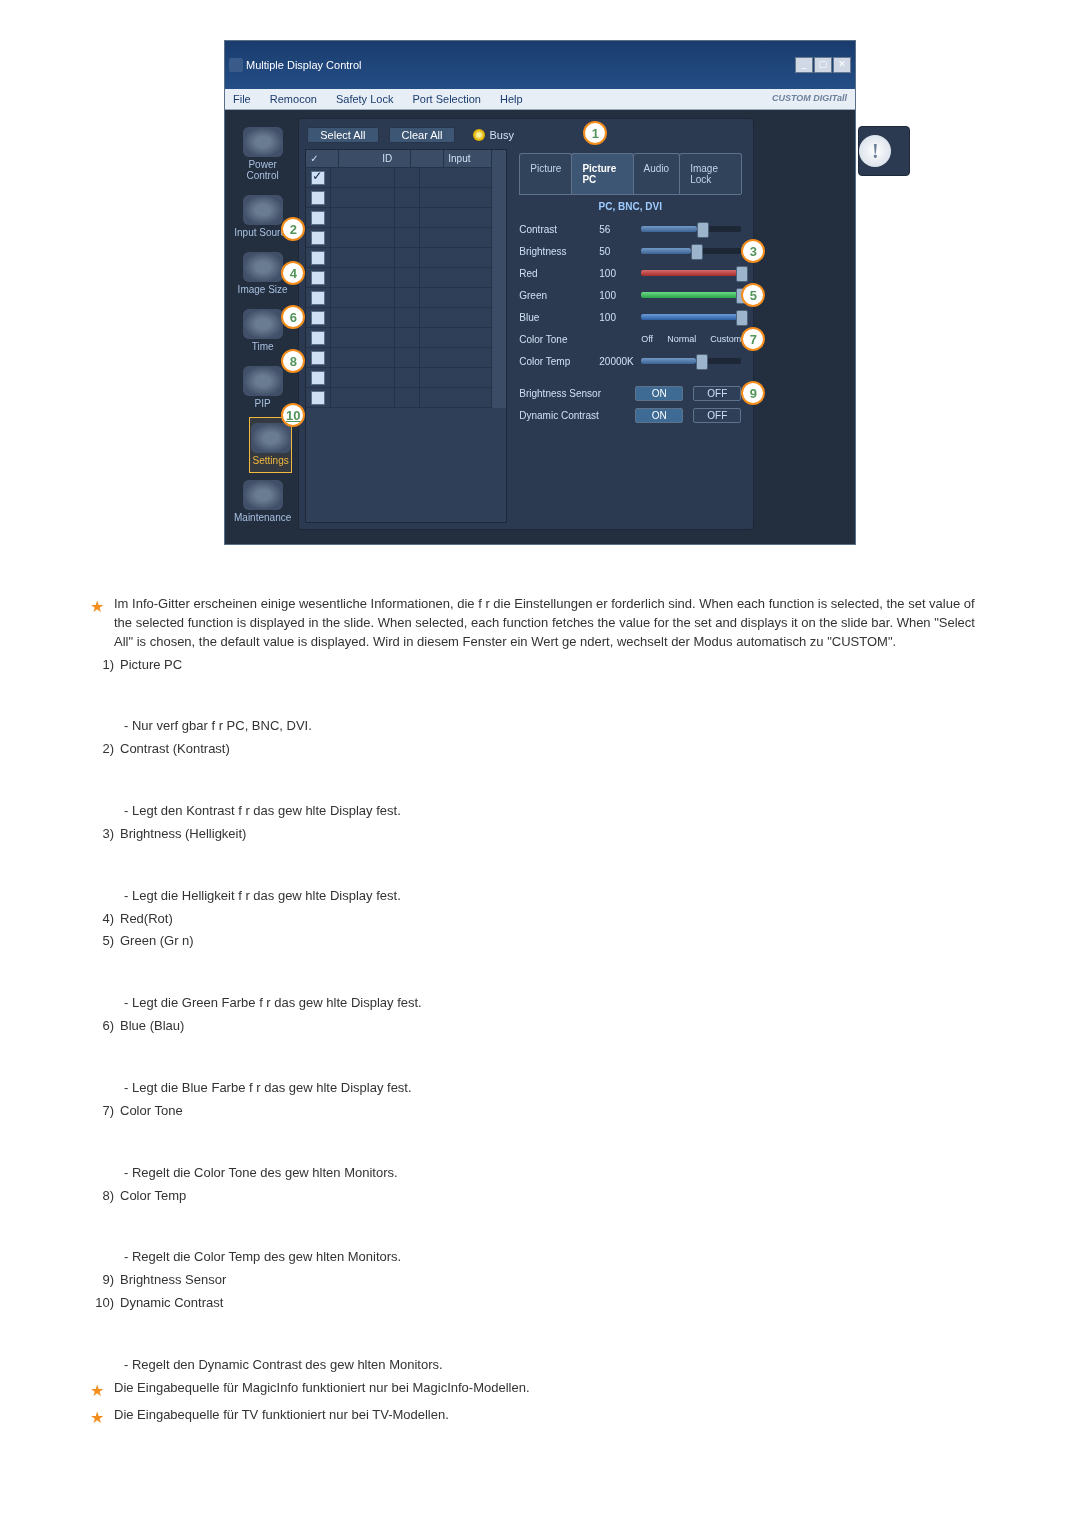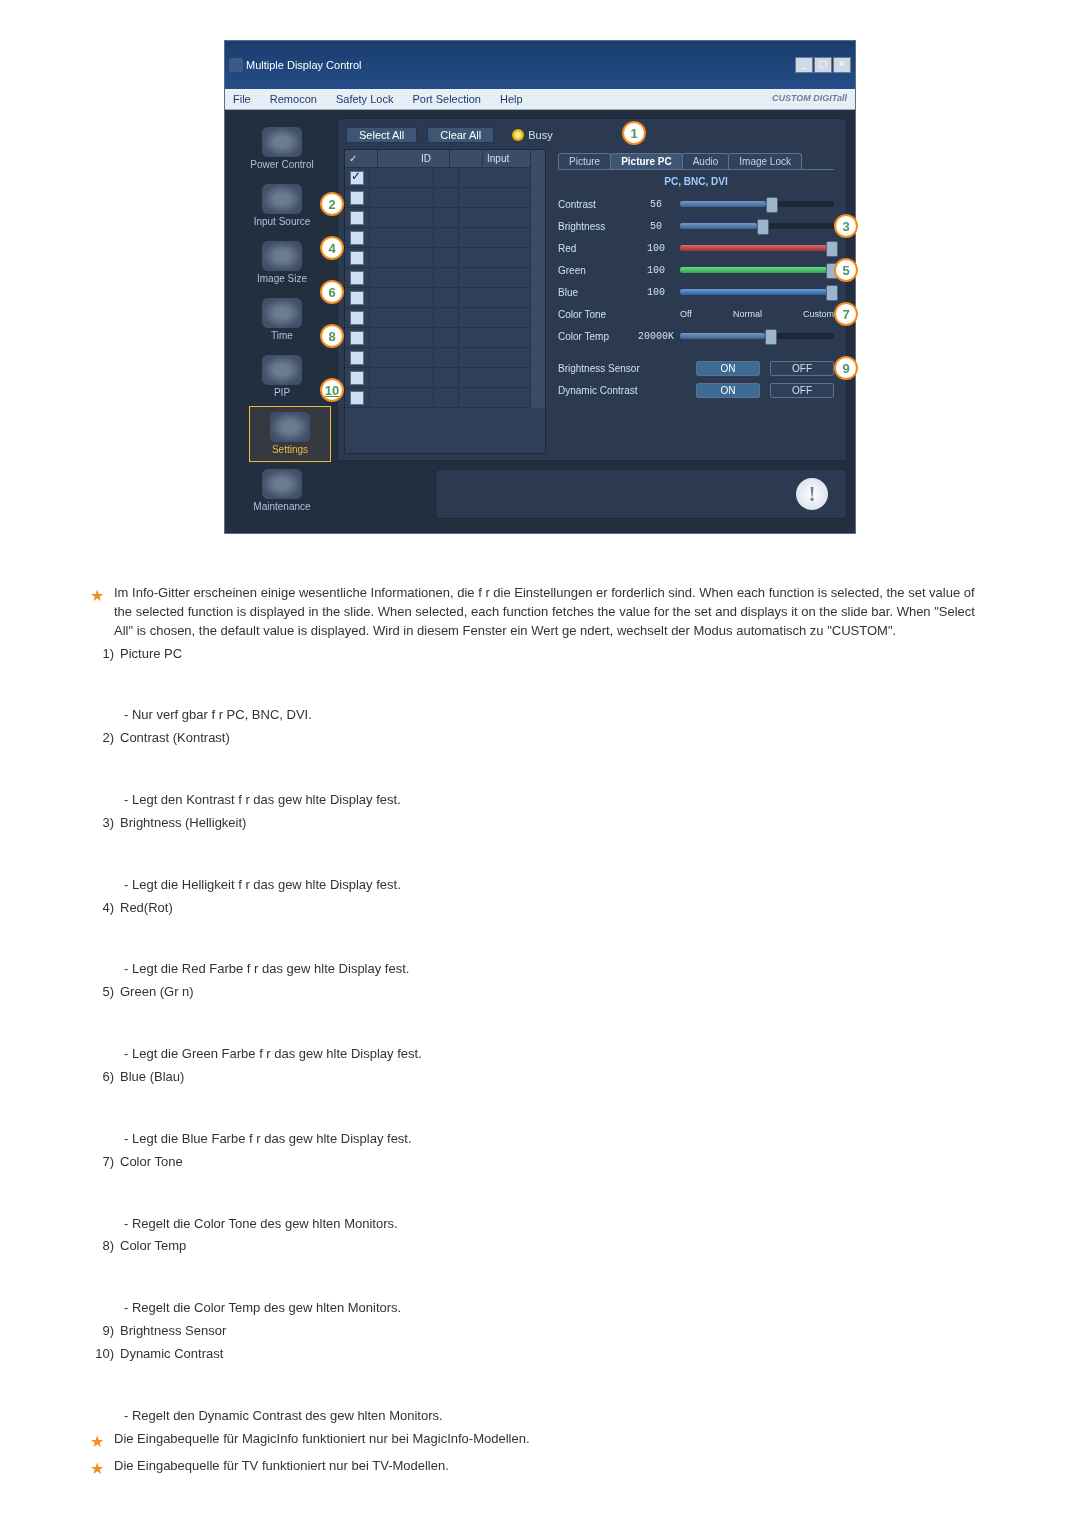--- a/index.html
+++ b/index.html
@@ -30,35 +30,35 @@
 .grow > div { border-right:1px solid #253349; display:flex; align-items:center; justify-content:center;}
 .gcell-cb { width:24px; }
 .gcell-id { width:24px;margin-left:39px; }
 .gcell-ic { width:24px; }
 .gcell-in { flex:1; }
 .gscroll { width:14px; background:#3b4d66;}
 .cb { width:12px; height:12px; background:#cfe0f4; border:1px solid #5e728b; position:relative;}
 .cb.checked:after { content:"✓"; position:absolute; top:-3px; left:0; font-size:12px; color:#0a2340;}
 .ctrlpanel { flex:1; padding:4px 6px 6px 6px; color:#cfe0f4; font-size:10px; position:relative;}
 .tabs { display:flex; border-bottom:1px solid #5e728b; font-size:10px; color:#c0d4eb;}
-.tab { padding:2px 10px; background:#31425b; border:1px solid #5e728b; border-bottom:none; border-radius:3px 3px 0 0; margin-right:-1px; }
+.tab { padding:9px 10px; background:#31425b; border:1px solid #5e728b; border-bottom:none; border-radius:3px 3px 0 0; margin-right:-1px; }
 .tab.active { background:#3d5674; color:#fff; font-weight:bold;}
 .srclabel { text-align:center; color:#9fccff; font-weight:bold; padding:6px 0;}
 .prow { display:flex; align-items:center; height:22px; gap:6px;}
 .plabel { width:74px; }
-.pval { width:36px; text-align:center;font-family:Liberation Mono, monospace;}
+.pval { width:36px; text-align:left;}
 .slider { flex:1; height:6px; background:#1d2736; position:relative; border-radius:2px;}
 .slider .fill { height:100%; background:linear-gradient(#7199c6,#3e6393); border-radius:2px;}
 .slider.red .fill { background:linear-gradient(#d96b6b,#a42c2c);}
 .slider.green .fill { background:linear-gradient(#6bd986,#2ca44a);}
 .slider.blue .fill { background:linear-gradient(#6b9bd9,#2c5fa4);}
 .thumb { position:absolute; top:-4px; width:10px; height:14px; background:#9db4cd; border:1px solid #506479; border-radius:2px;}
 .tone { flex:1; display:flex; justify-content:space-between; font-size:9px;}
 .onoff { display:flex; gap:10px; margin-left:auto;}
-.ob { width:46px; text-align:center; padding:1px 8px; background:#2f3f57; border:1px solid #5e728b; font-size:10px; border-radius:2px;}
+.ob { width:46px; text-align:center; padding:1px 0; background:#2f3f57; border:1px solid #5e728b; font-size:10px; border-radius:2px;}
 .ob.on { background:#3d6b94; color:#fff;}
 .footpane { background:#2b3a50; margin:8px 0 0 104px; border:1px solid #1e2838; border-radius:4px; height:48px; display:flex; align-items:center; justify-content:flex-end; padding-right:18px;}
 .excl { width:32px; height:32px; border-radius:50%; background:radial-gradient(#fff,#cfd8e4); display:flex; align-items:center; justify-content:center; font-size:20px; color:#6e819a; font-weight:bold; font-family:serif;}
 .callout { position:absolute; width:20px; height:20px; border:2px solid #f38d1c; border-radius:50%; background:#fff; color:#52945a; font-weight:bold; font-size:13px; display:flex; align-items:center; justify-content:center; z-index:5;}
 .notes { font-size:13px; line-height:1.45; color:#333; }
 .noterow { display:flex; margin:4px 0;}
 .star { color:#f38d1c; font-size:16px; width:24px; flex:0 0 24px; }
 .num { width:24px; flex:0 0 24px; text-align:right; padding-right:6px;}
 .ntext { flex:1; }
 .ntext .sub { padding-left:4px; display:block;margin-top:43px;}
@@ -89,21 +89,21 @@
   <div class="appbody">
     <div class="leftnav">
       <div class="navbtn"><span class="navicon"></span><span>Power Control</span></div>
       <div class="navbtn"><span class="navicon"></span><span>Input Source</span></div>
       <div class="navbtn"><span class="navicon"></span><span>Image Size</span></div>
       <div class="navbtn"><span class="navicon"></span><span>Time</span></div>
       <div class="navbtn"><span class="navicon"></span><span>PIP</span></div>
       <div class="navbtn sel"><span class="navicon"></span><span>Settings</span></div>
       <div class="navbtn"><span class="navicon"></span><span>Maintenance</span></div>
     </div>
-    <div style="flex:1; display:flex; flex-direction:column;">
+    <div style="flex:1; display:flex; flex-direction:row;">
     <div class="mainpane">
       <div class="toolbar">
         <button class="tbtn">Select All</button>
         <button class="tbtn">Clear All</button>
         <span class="busy">
                 <span class="busydot"></span>
                 <span>Busy</span>
               </span>
       </div>
       <div class="cols">
@@ -340,21 +340,21 @@
   <div class="noterow">
         <span class="num">2)</span>
         <div class="ntext"><span>Contrast (Kontrast)</span><span class="sub">- Legt den Kontrast f r das  gew hlte Display fest.</span></div>
       </div>
   <div class="noterow">
         <span class="num">3)</span>
         <div class="ntext"><span>Brightness (Helligkeit)</span><span class="sub">- Legt die Helligkeit f r das  gew hlte Display fest.</span></div>
       </div>
   <div class="noterow">
         <span class="num">4)</span>
-        <div class="ntext"><span>Red(Rot)</span><span class="sub">- Legt die Red Farbe f r das  gew hlte Display fest.</span></div>
+        <div class="ntext"><span>Red(Rot)</span></div>
       </div>
   <div class="noterow">
         <span class="num">5)</span>
         <div class="ntext"><span>Green (Gr n)</span><span class="sub">- Legt die Green Farbe f r das  gew hlte Display fest.</span></div>
       </div>
   <div class="noterow">
         <span class="num">6)</span>
         <div class="ntext"><span>Blue (Blau)</span><span class="sub">- Legt die Blue Farbe f r das  gew hlte Display fest.</span></div>
       </div>
   <div class="noterow">

